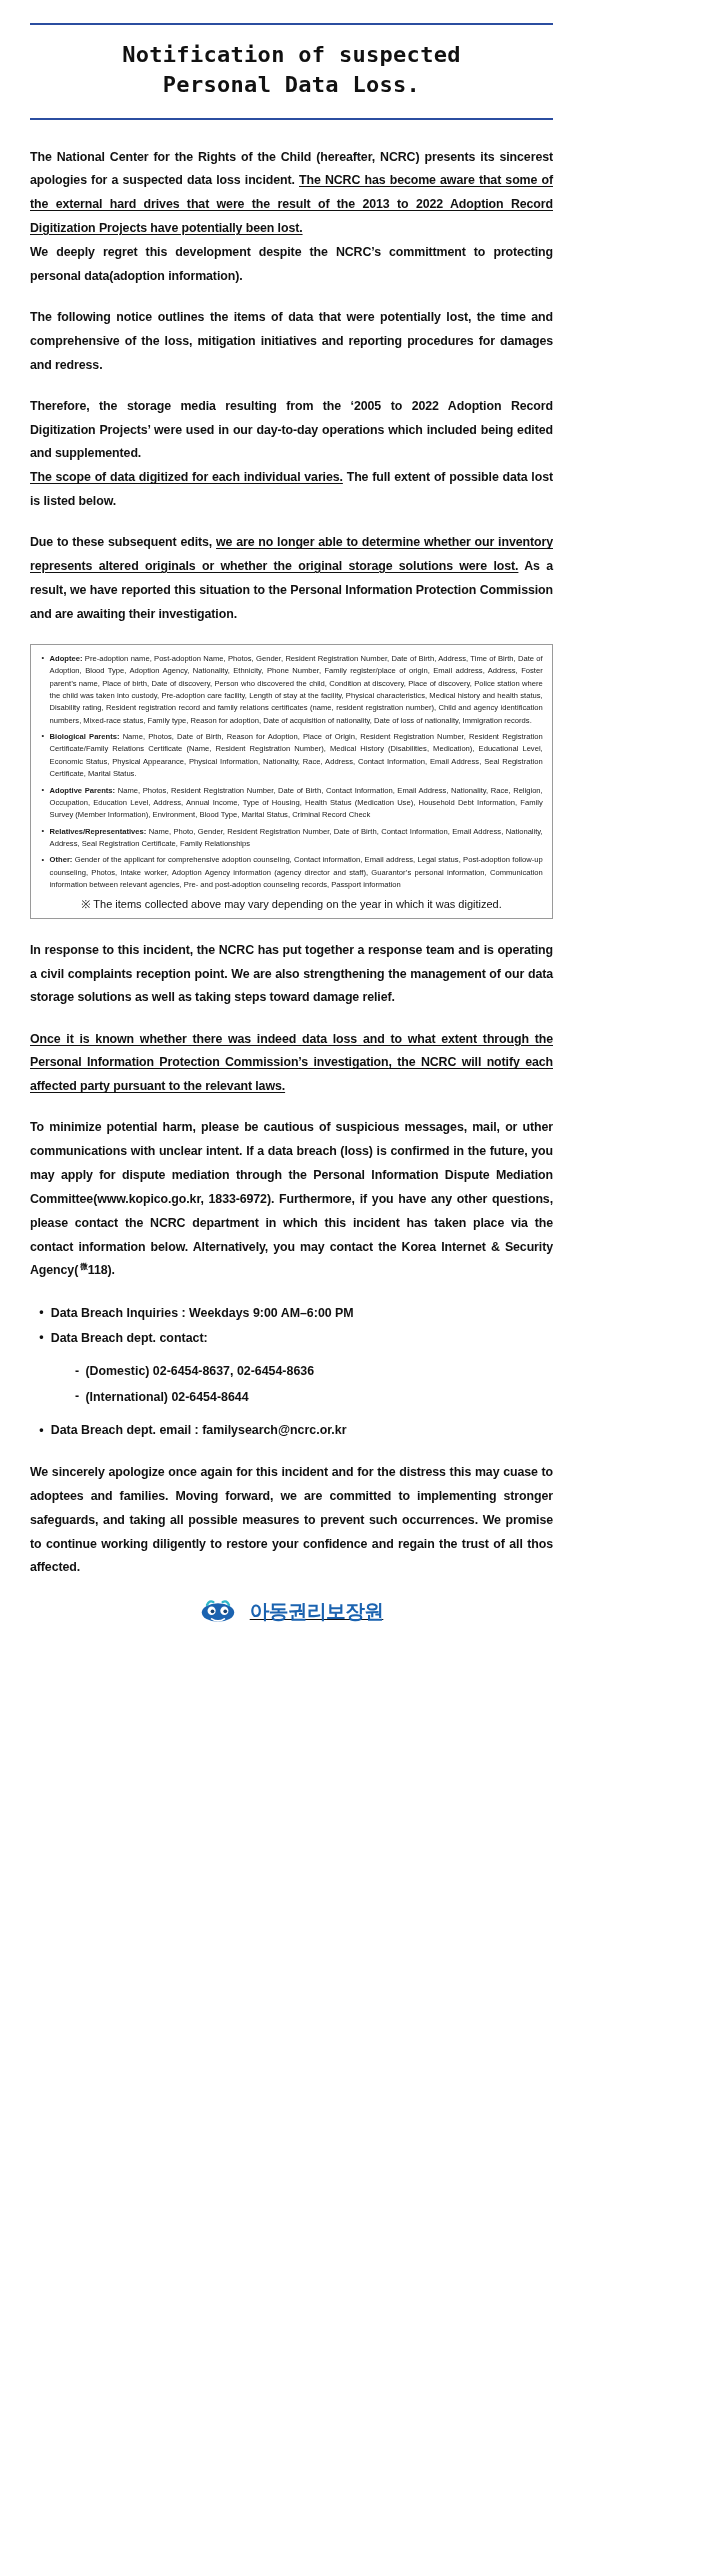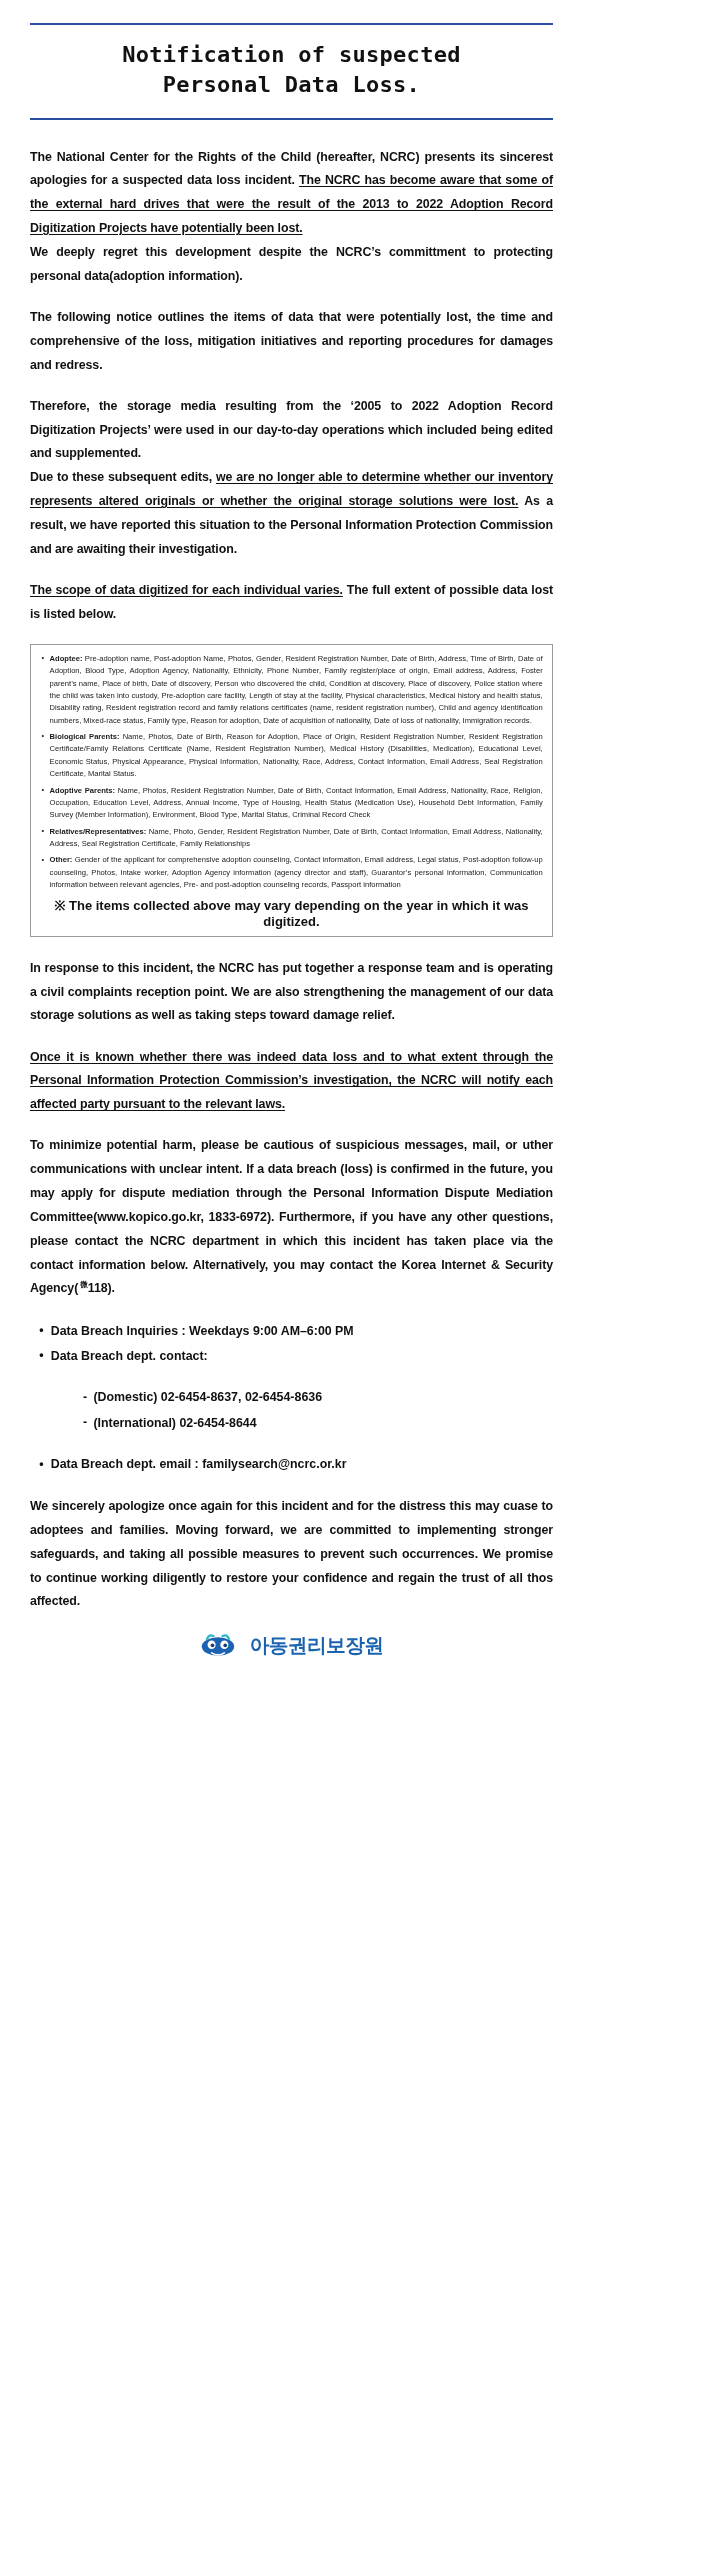--- a/index.html
+++ b/index.html
@@ -76,22 +76,22 @@
     position: absolute;
     left: 1.2px;
     top: -0.6px;
     font-size: 7.5px;
     color: #1a1a1a;
   }
   ul.data-list > li b {
     font-weight: 700;
   }
   .data-note {
-    font-size: 13px;
-    font-weight: 700;
+    font-size: 11px;
+    font-weight: 400;
     text-align: center;
     margin-top: 4.6px;
     color: #111;
   }
   
   ul.contact-list {
     list-style: none;
     margin: 3.5px 0 17.4px 0;
     padding: 0 0 0 8px;
   }
@@ -103,21 +103,21 @@
     line-height: 2.05;
   }
   ul.contact-list > li:before {
     content: "\2022";
     position: absolute;
     left: 1.2px;
     top: -0.6px;
   }
   ul.sub-list {
     list-style: none;
-    margin: 16px;
+    margin: 8px;
     padding: 0 0 0 14px;
   }
   ul.sub-list > li {
     position: relative;
     padding-left: 12.7px;
     font-size: 12.4px;
     font-weight: 700;
     line-height: 2.05;
   }
   ul.sub-list > li:before {
@@ -126,20 +126,21 @@
     left: 2.3px;
     top: -0.6px;
   }
   
   .footer {
     margin-top: 15px;
     display: flex;
     align-items: center;
     justify-content: center;
     gap: 14px;
+    text-decoration: underline;
   }
   .logo-mark {
     width: 36px;
     height: 25.5px;
     position: relative;
   }
   .logo-text {
     font-size: 19.7px;
     font-weight: 700;
     color: #1b63b0;
@@ -162,25 +163,25 @@
 
   <p class="para tight">
     <span>The National Center for the Rights of the Child (hereafter, NCRC) presents its sincerest apologies for a suspected data loss incident. </span><span class="u">The NCRC has become aware that some of the external hard drives that were the result of the 2013 to 2022 Adoption Record Digitization Projects have potentially been lost.</span>
   </p>
   <p class="para">We deeply regret this development despite the NCRC’s committment to protecting personal data(adoption information).</p>
 
   <p class="para">The following notice outlines the items of data that were potentially lost, the time and comprehensive of the loss, mitigation initiatives and reporting procedures for damages and redress.</p>
 
   <p class="para tight">Therefore, the storage media resulting from the ‘2005 to 2022 Adoption Record Digitization Projects’ were used in our day-to-day operations which included being edited and supplemented.</p>
   <p class="para">
+    <span class="u">The scope of data digitized for each individual varies.</span><span> The full extent of possible data lost is listed below.</span>
+  </p>
+
+  <p class="para">
     <span>Due to these subsequent edits, </span><span class="u">we are no longer able to determine whether our inventory represents altered originals or whether the original storage solutions were lost.</span><span> As a result, we have reported this situation to the Personal Information Protection Commission and are awaiting their investigation.</span>
-  </p>
-
-  <p class="para">
-    <span class="u">The scope of data digitized for each individual varies.</span><span> The full extent of possible data lost is listed below.</span>
   </p>
 
   <div class="data-box">
     <ul class="data-list">
       <li>
         <b>Adoptee:</b><span> Pre-adoption name, Post-adoption Name, Photos, Gender, Resident Registration Number, Date of Birth, Address, Time of Birth, Date of Adoption, Blood Type, Adoption Agency, Nationality, Ethnicity, Phone Number, Family register/place of origin, Email address, Address, Foster parent’s name, Place of birth, Date of discovery, Person who discovered the child, Condition at discovery, Place of discovery, Police station where the child was taken into custody, Pre-adoption care facility, Length of stay at the facility, Physical characteristics, Medical history and health status, Disability rating, Resident registration record and family relations certificates (name, resident registration number), Child and agency identification numbers, Mixed-race status, Family type, Reason for adoption, Date of acquisition of nationality, Date of loss of nationality, Immigration records.</span>
       </li>
       <li>
         <b>Biological Parents:</b><span> Name, Photos, Date of Birth, Reason for Adoption, Place of Origin, Resident Registration Number, Resident Registration Certificate/Family Relations Certificate (Name, Resident Registration Number), Medical History (Disabilities, Medication), Educational Level, Economic Status, Physical Appearance, Physical Information, Nationality, Race, Address, Contact Information, Email Address, Seal Registration Certificate, Marital Status.</span>
       </li>

